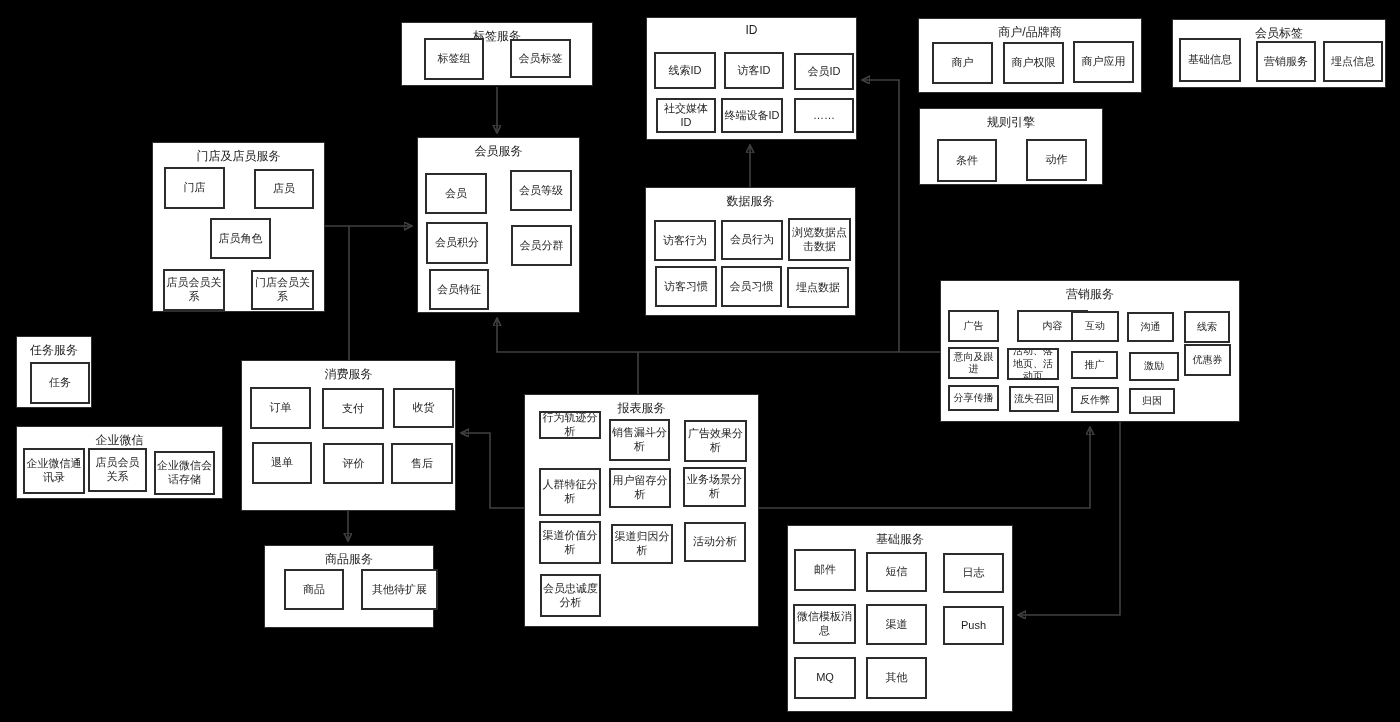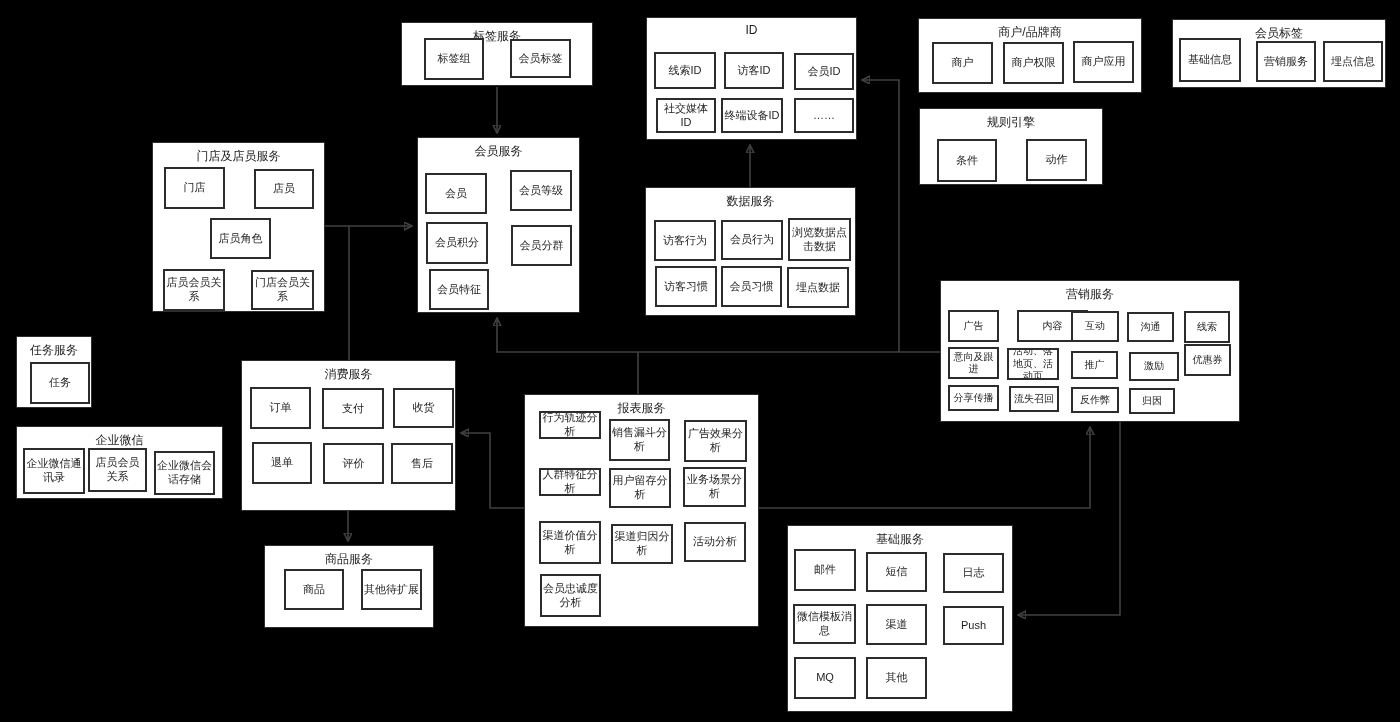--- a/index.html
+++ b/index.html
@@ -141,21 +141,21 @@
     <div class="node" style="left:10px;top:81px;width:60px;height:42px">退单</div>
     <div class="node" style="left:81px;top:82px;width:61px;height:41px">评价</div>
     <div class="node" style="left:149px;top:82px;width:62px;height:41px">售后</div>
   </div>
 
   <div class="group" style="left:524px;top:394px;width:235px;height:233px">
     <div class="gtitle">报表服务</div>
     <div class="node" style="left:14px;top:16px;width:62px;height:28px">行为轨迹分析</div>
     <div class="node" style="left:84px;top:24px;width:61px;height:42px">销售漏斗分析</div>
     <div class="node" style="left:159px;top:25px;width:63px;height:42px">广告效果分析</div>
-    <div class="node" style="left:14px;top:73px;width:62px;height:28px">人群特征分析</div>
+    <div class="node" style="left:14px;top:73px;width:62px;height:48px">人群特征分析</div>
     <div class="node" style="left:84px;top:73px;width:62px;height:40px">用户留存分析</div>
     <div class="node" style="left:158px;top:72px;width:63px;height:40px">业务场景分析</div>
     <div class="node" style="left:14px;top:126px;width:62px;height:43px">渠道价值分析</div>
     <div class="node" style="left:86px;top:129px;width:62px;height:40px">渠道归因分析</div>
     <div class="node" style="left:159px;top:127px;width:62px;height:40px">活动分析</div>
     <div class="node" style="left:15px;top:179px;width:61px;height:43px">会员忠诚度分析</div>
   </div>
 
   <div class="group" style="left:787px;top:525px;width:226px;height:187px">
     <div class="gtitle">基础服务</div>
@@ -165,16 +165,16 @@
     <div class="node" style="left:5px;top:78px;width:63px;height:40px">微信模板消息</div>
     <div class="node" style="left:78px;top:78px;width:61px;height:41px">渠道</div>
     <div class="node" style="left:155px;top:80px;width:61px;height:39px">Push</div>
     <div class="node" style="left:6px;top:131px;width:62px;height:42px">MQ</div>
     <div class="node" style="left:78px;top:131px;width:61px;height:42px">其他</div>
   </div>
 
   <div class="group" style="left:264px;top:545px;width:170px;height:83px">
     <div class="gtitle">商品服务</div>
     <div class="node" style="left:19px;top:23px;width:60px;height:41px">商品</div>
-    <div class="node" style="left:96px;top:23px;width:61px;height:41px">其他待扩展</div>
+    <div class="node" style="left:96px;top:23px;width:77px;height:41px">其他待扩展</div>
   </div>
 
 </div>
 
 </body></html>

